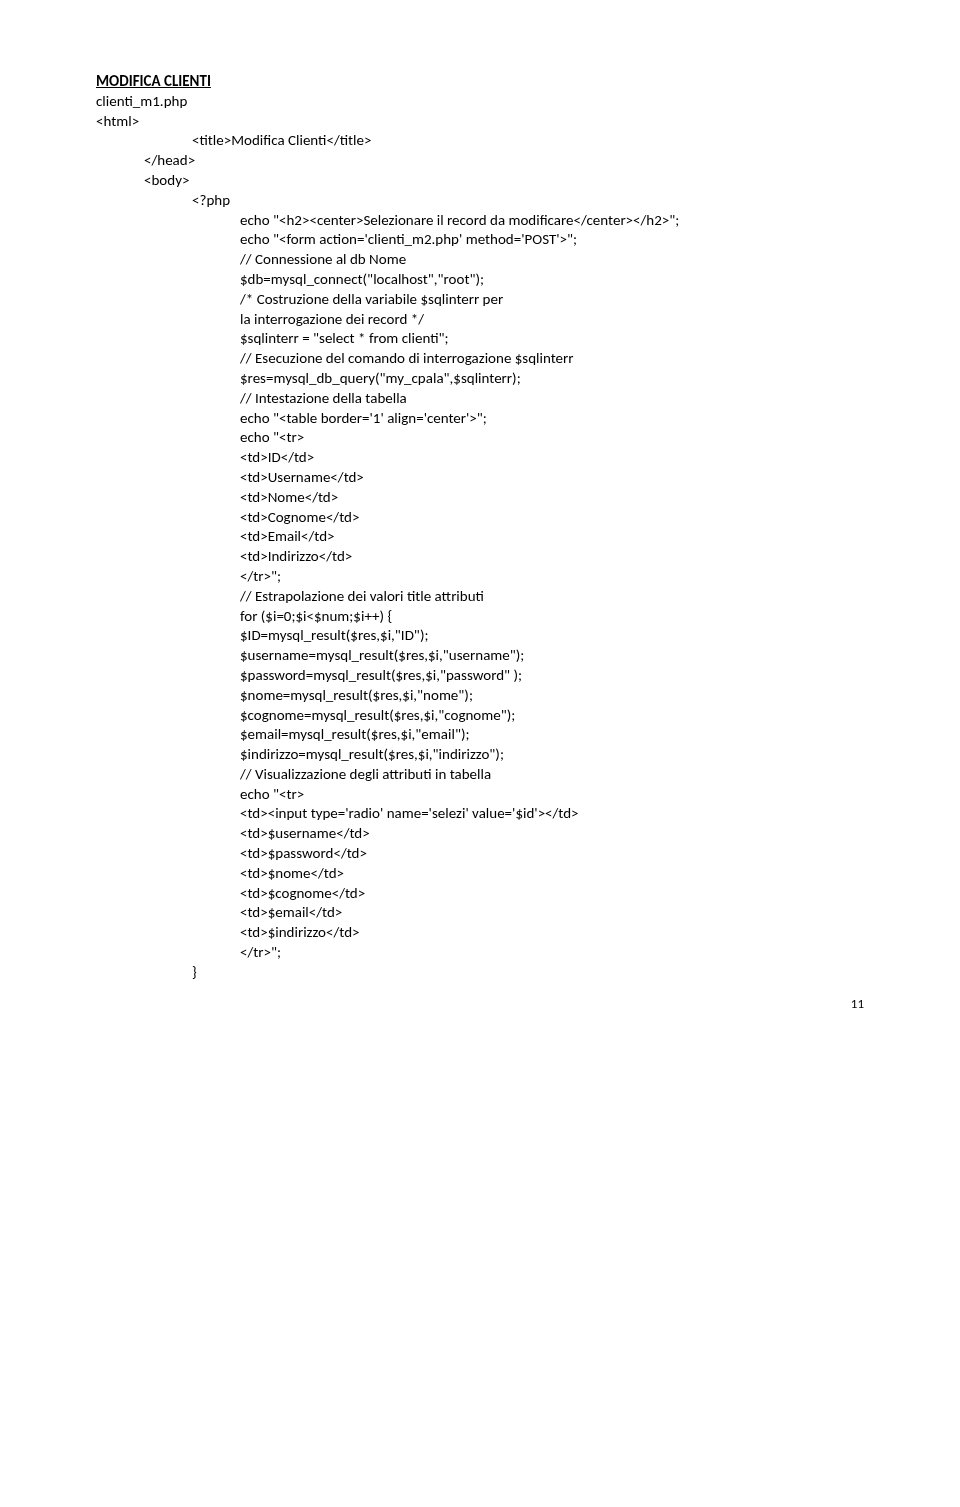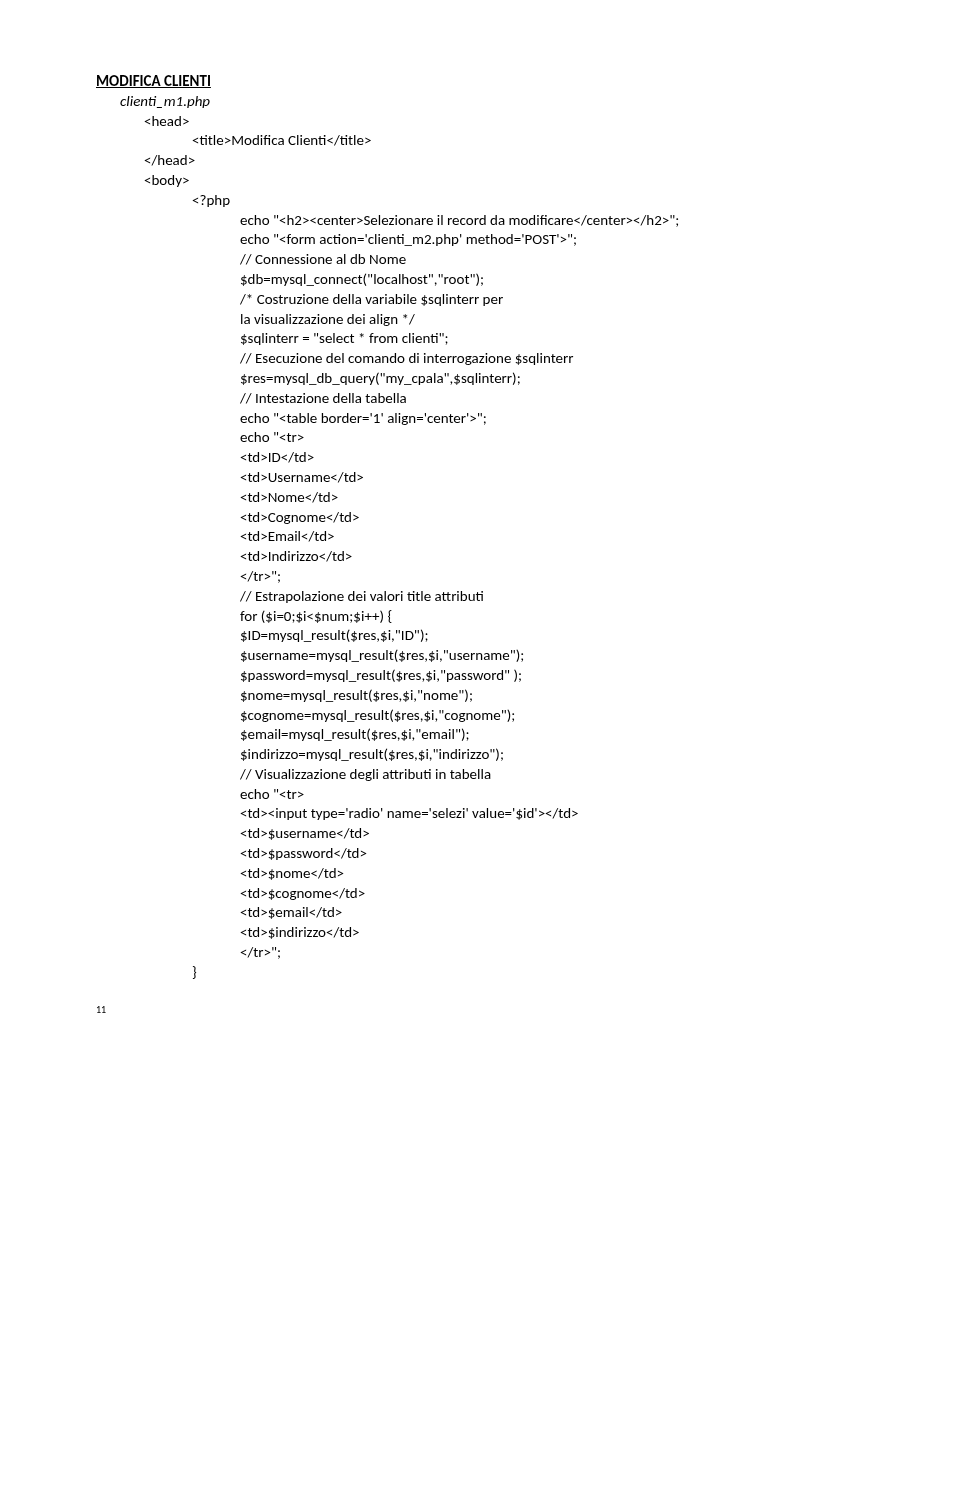--- a/index.html
+++ b/index.html
@@ -11,51 +11,49 @@
     margin: 0;
     padding: 72px 96px 40px 96px;
     width: 960px;
     box-sizing: border-box;
   }
   .title {
     font-weight: bold;
     text-decoration: underline;
   }
   .italic {
-    font-style: italic;
-    margin-left: 24px;
   }
   .indent-1 { padding-left: 48px; }
   .indent-2 { padding-left: 96px; }
   .indent-3 { padding-left: 144px; }
   .page-num {
-    text-align: left;
-    font-size: 10px;
-    margin-top: 20px;
+    text-align: right;
+    font-size: 13px;
+    margin-top: 12px;
   }
   .line { white-space: pre-wrap; }
 </style>
 </head>
 <body>
 
 <div class="title">MODIFICA CLIENTI</div>
 <div class="italic">clienti_m1.php</div>
 
 <div id="code-block">
-    <div class="line indent-1">&lt;head&gt;</div>
+    <div class="line ">&lt;html&gt;</div>
     <div class="line indent-2">&lt;title&gt;Modifica Clienti&lt;/title&gt;</div>
     <div class="line indent-1">&lt;/head&gt;</div>
     <div class="line indent-1">&lt;body&gt;</div>
     <div class="line indent-2">&lt;?php</div>
     <div class="line indent-3">echo "&lt;h2&gt;&lt;center&gt;Selezionare il record da modificare&lt;/center&gt;&lt;/h2&gt;";</div>
     <div class="line indent-3">echo "&lt;form action='clienti_m2.php' method='POST'&gt;";</div>
     <div class="line indent-3">// Connessione al db Nome</div>
     <div class="line indent-3">$db=mysql_connect("localhost","root");</div>
     <div class="line indent-3">/* Costruzione della variabile $sqlinterr per</div>
-    <div class="line indent-3">la visualizzazione dei align */</div>
+    <div class="line indent-3">la interrogazione dei record */</div>
     <div class="line indent-3">$sqlinterr = "select * from clienti";</div>
     <div class="line indent-3">// Esecuzione del comando di interrogazione $sqlinterr</div>
     <div class="line indent-3">$res=mysql_db_query("my_cpala",$sqlinterr);</div>
     <div class="line indent-3">// Intestazione della tabella</div>
     <div class="line indent-3">echo "&lt;table border='1' align='center'&gt;";</div>
     <div class="line indent-3">echo "&lt;tr&gt;</div>
     <div class="line indent-3">&lt;td&gt;ID&lt;/td&gt;</div>
     <div class="line indent-3">&lt;td&gt;Username&lt;/td&gt;</div>
     <div class="line indent-3">&lt;td&gt;Nome&lt;/td&gt;</div>
     <div class="line indent-3">&lt;td&gt;Cognome&lt;/td&gt;</div>

